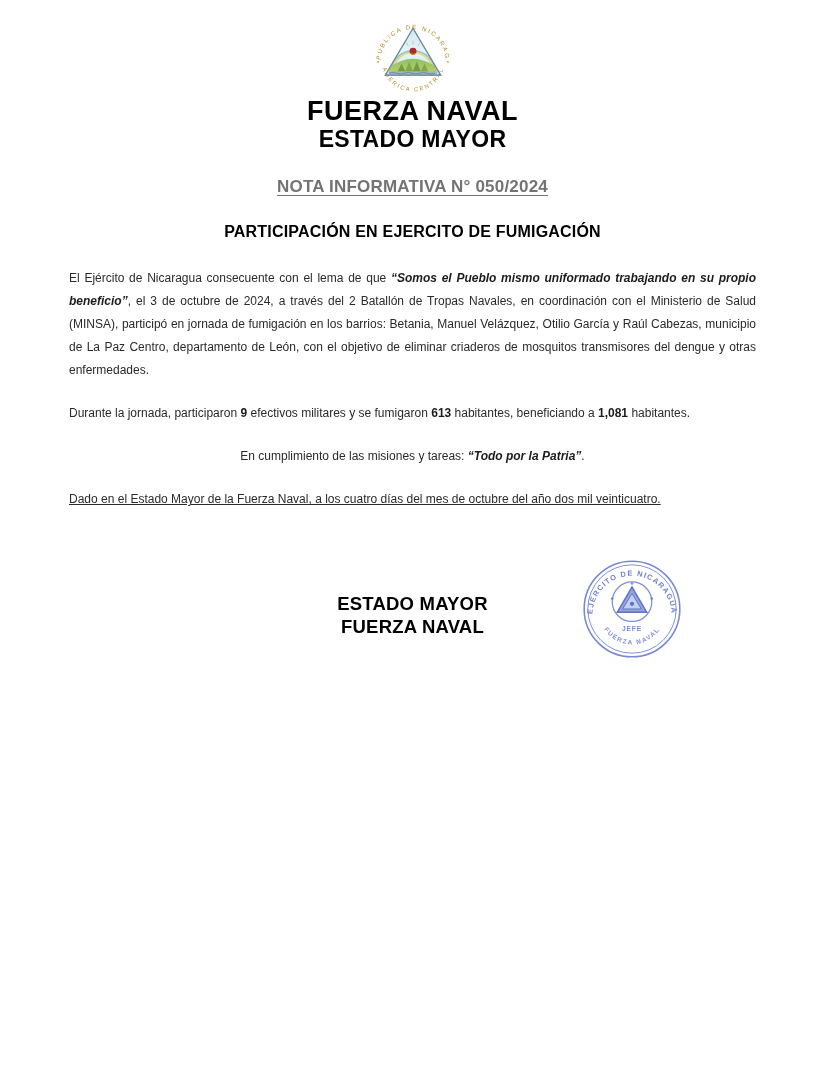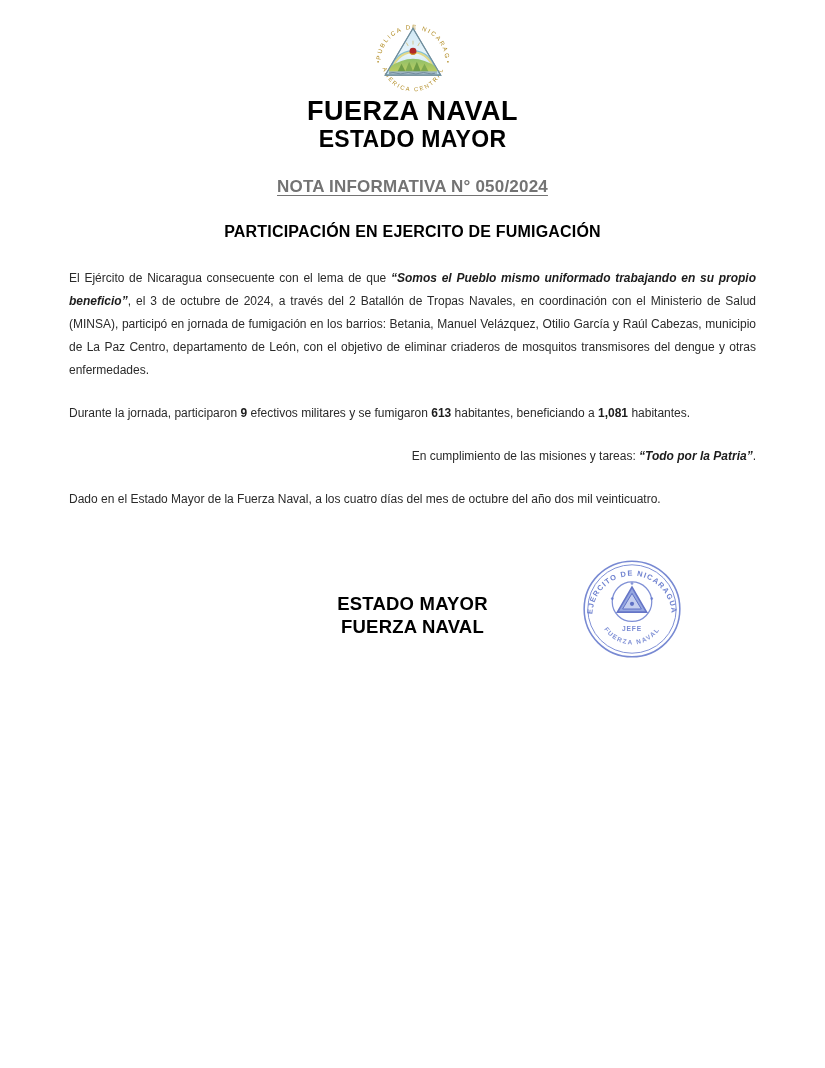--- a/index.html
+++ b/index.html
@@ -80,22 +80,22 @@
     width: 687px;
     padding-top: 26px;
   }
   p.para {
     margin: 0 0 20px 0;
     font-size: 12px;
     line-height: 23px;
     text-align: justify;
     color: #2a2a2a;
   }
-  p.para.last { margin-bottom: 0; }
-  p.tight { margin-bottom: 20px; text-align: right; }
+  p.para.last { margin-bottom: 0; text-decoration: underline; }
+  p.tight { margin-bottom: 20px; text-align: center; }
   .bi {
     font-weight: bold;
     font-style: italic;
     color: #1c1c1c;
   }
   .b {
     font-weight: bold;
     color: #1c1c1c;
   }
 

